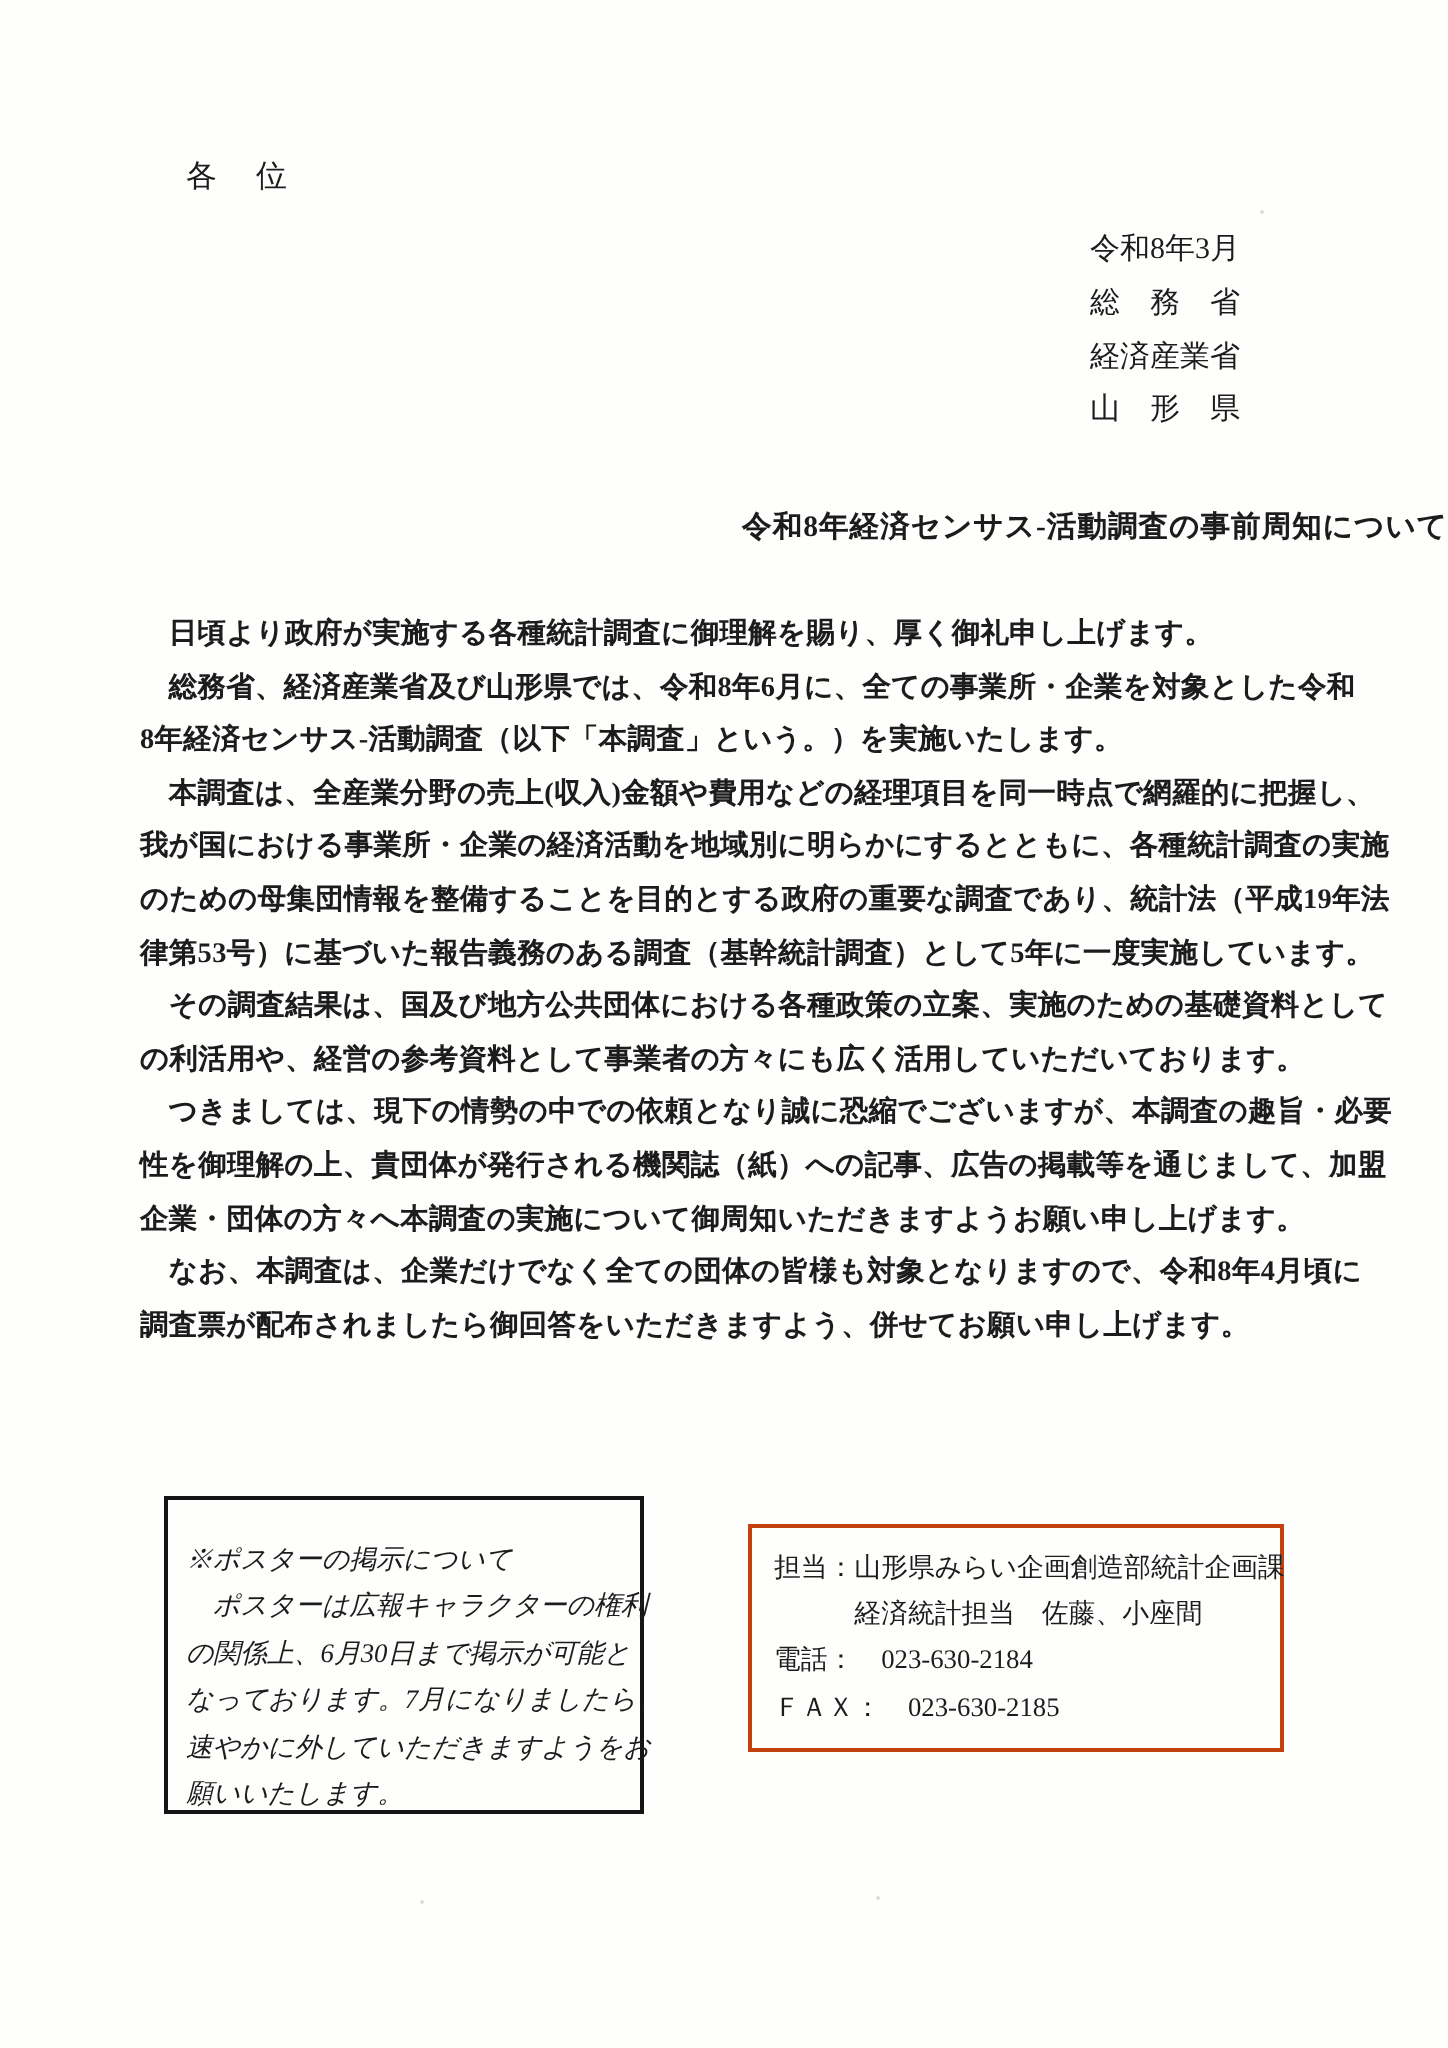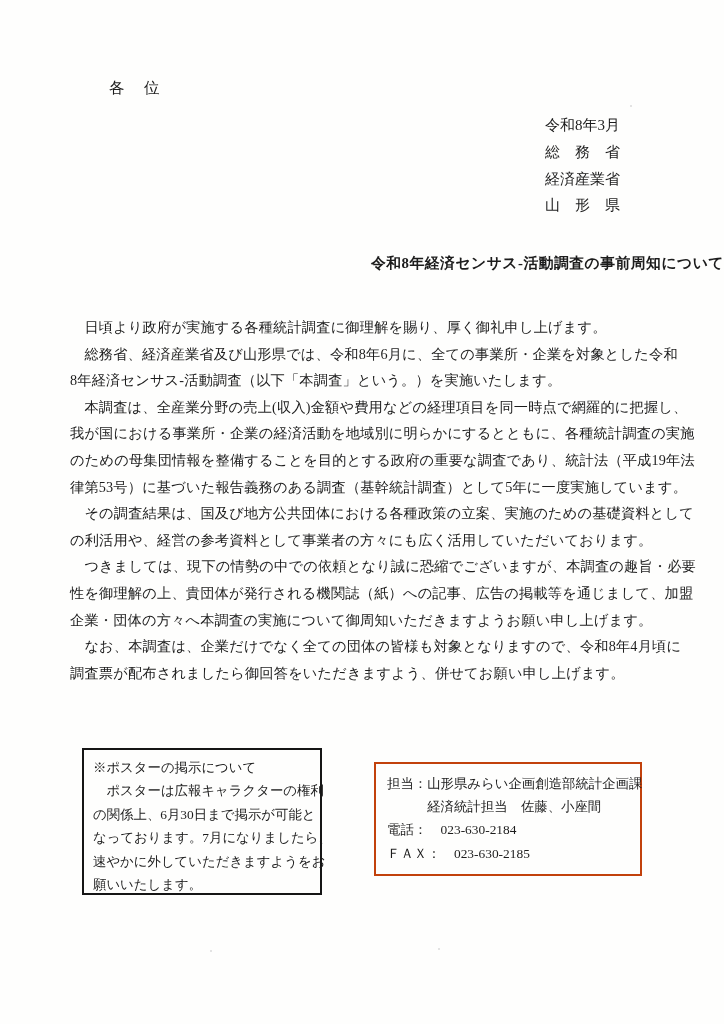--- a/index.html
+++ b/index.html
@@ -12,21 +12,21 @@
     width: 724px;
     height: 1024px;
     margin: 0 auto;
     background: #fefefd;
     overflow: hidden;
     font-family: "Liberation Serif", "DejaVu Serif", serif;
     color: #1c1c1c;
   }
   .recipient {
     position: absolute;
-    left: 109px;
+    left: 93px;
     top: 78px;
     font-size: 15.5px;
     letter-spacing: 2px;
     white-space: nowrap;
   }
   .sender-block {
     position: absolute;
     left: 545px;
     top: 112px;
     font-size: 15px;
@@ -43,40 +43,42 @@
     width: 100%;
     text-align: right;
     font-size: 14.8px;
     font-weight: bold;
     letter-spacing: 0.5px;
     white-space: nowrap;
   }
   .body-block {
     position: absolute;
     left: 70px;
-    top: 314px;
+    top: 304px;
     width: 590px;
     font-size: 14.2px;
     line-height: 26.6px;
     letter-spacing: 0.2px;
+    font-weight: bold;
   }
   .body-block .line {
     white-space: nowrap;
     height: 26.6px;
   }
   .notice-box {
     position: absolute;
     left: 82px;
     top: 748px;
     width: 222px;
     height: 131px;
     border: 2px solid #151515;
-    padding: 6px 5px 6px 9px;
+    padding: 18px 5px 6px 9px;
     font-size: 13.4px;
     line-height: 23.4px;
+    font-style: italic;
   }
   .notice-box .line {
     white-space: nowrap;
   }
   .contact-box {
     position: absolute;
     left: 374px;
     top: 762px;
     width: 247px;
     height: 94px;

